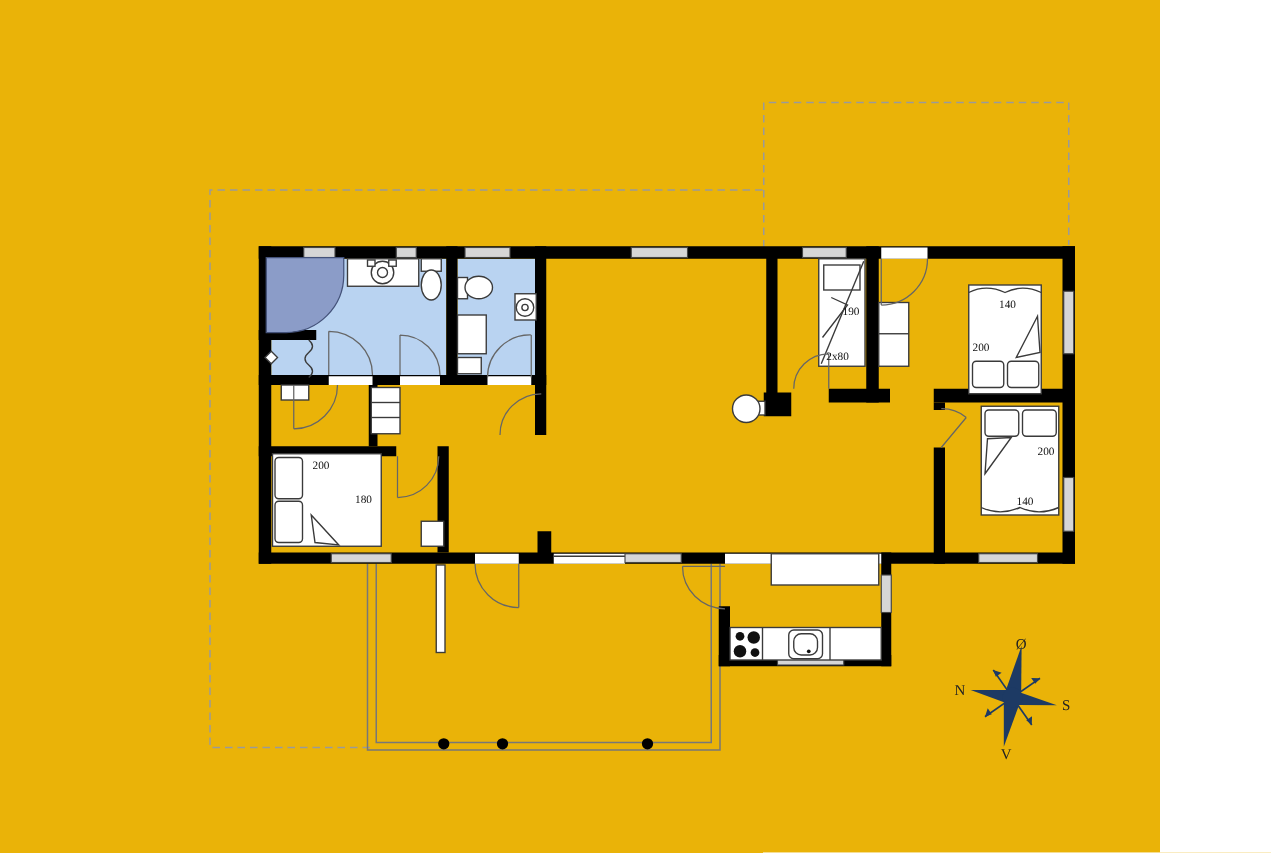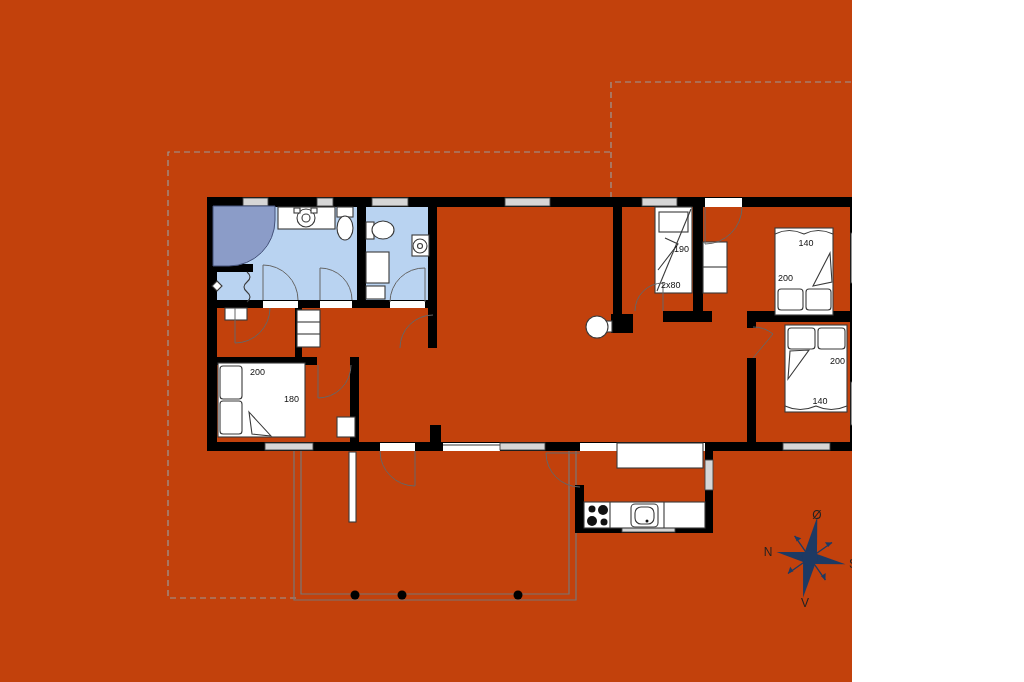--- a/index.html
+++ b/index.html
@@ -1,17 +1,17 @@
 <!DOCTYPE html>
 <html style="--c-wall: #000000; --c-bath-floor: #b9d3f1; --c-shower: #8b9cc8; --c-window: #d6d6d6; --c-furniture-line: #3a3a3a; --c-door-arc: #666666; --c-terrace-line: #777777; --c-plot-boundary: #9a9a9a; --c-compass: #1d3a64; --c-label-text: #111111;"><head>
 <meta charset="utf-8">
 <style>
   html,body{margin:0;padding:0;background:#fff;}
-  #canvas{position:relative;width:852px;height:682px;background:#c2410c;overflow:hidden;
-          font-family:Liberation Sans, sans-serif;}
+  #canvas{position:relative;width:928px;height:682px;background:#eab308;overflow:hidden;
+          font-family:Liberation Serif, serif;}
   svg{display:block}
   .wall{fill:var(--c-wall);}
   .opening{fill:#ffffff;}
   .win{fill:var(--c-window);stroke:#444;stroke-width:0.9;}
   .bathfloor{fill:var(--c-bath-floor);}
   .shower{fill:var(--c-shower);stroke:#44527a;stroke-width:1;}
   .thin{stroke:var(--c-furniture-line);fill:none;stroke-width:1.1;}
   .thinf{stroke:var(--c-furniture-line);fill:#ffffff;stroke-width:1.1;}
   .arc{stroke:var(--c-door-arc);fill:none;stroke-width:1;}
   .terr{stroke:var(--c-terrace-line);fill:none;stroke-width:1.2;}

